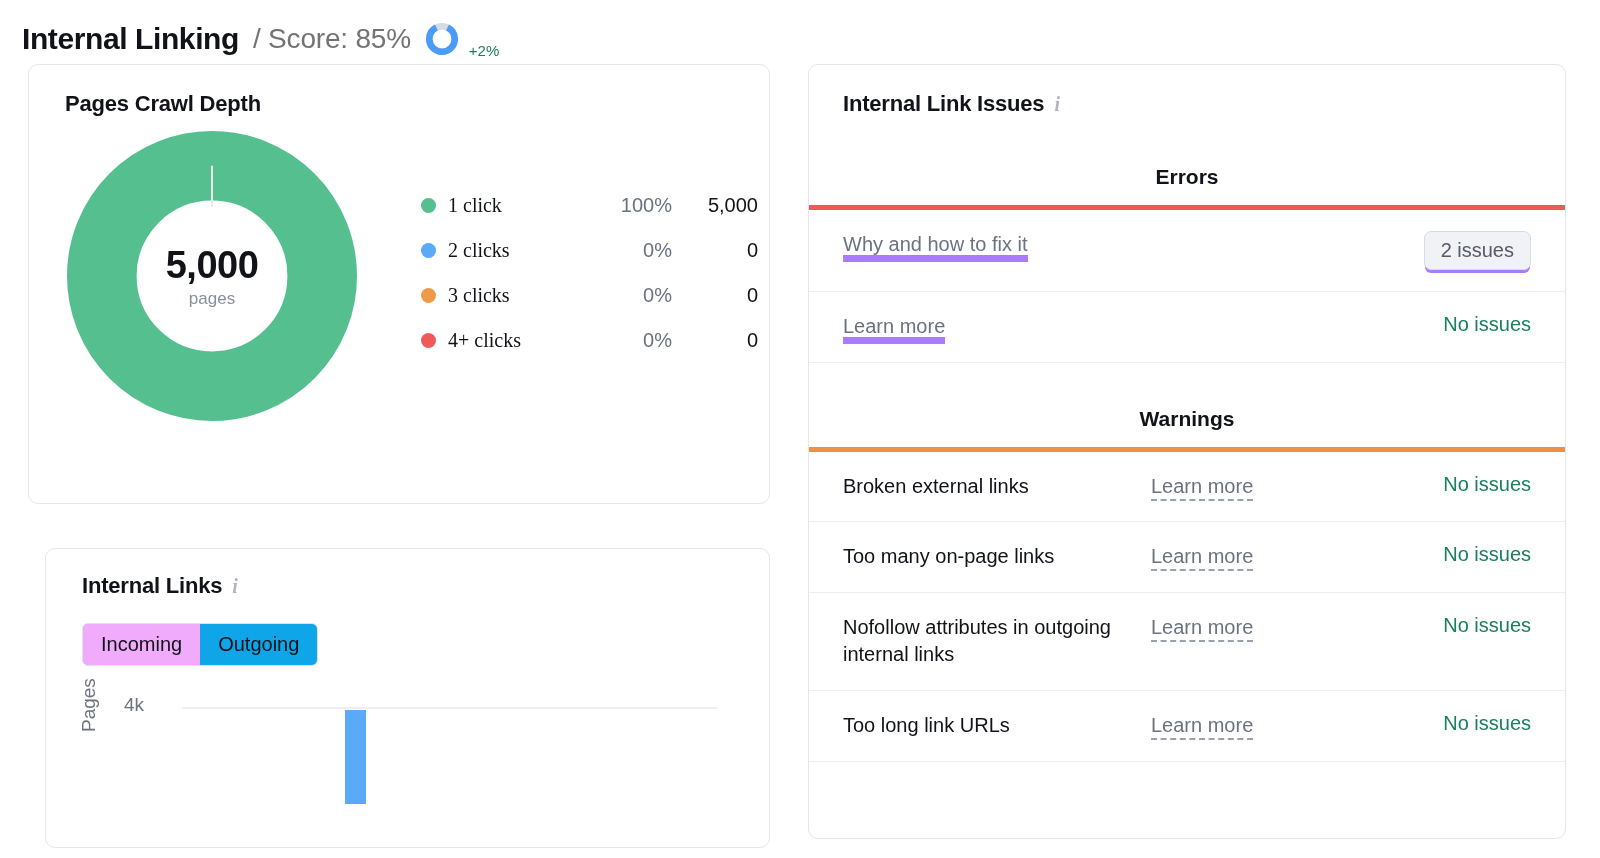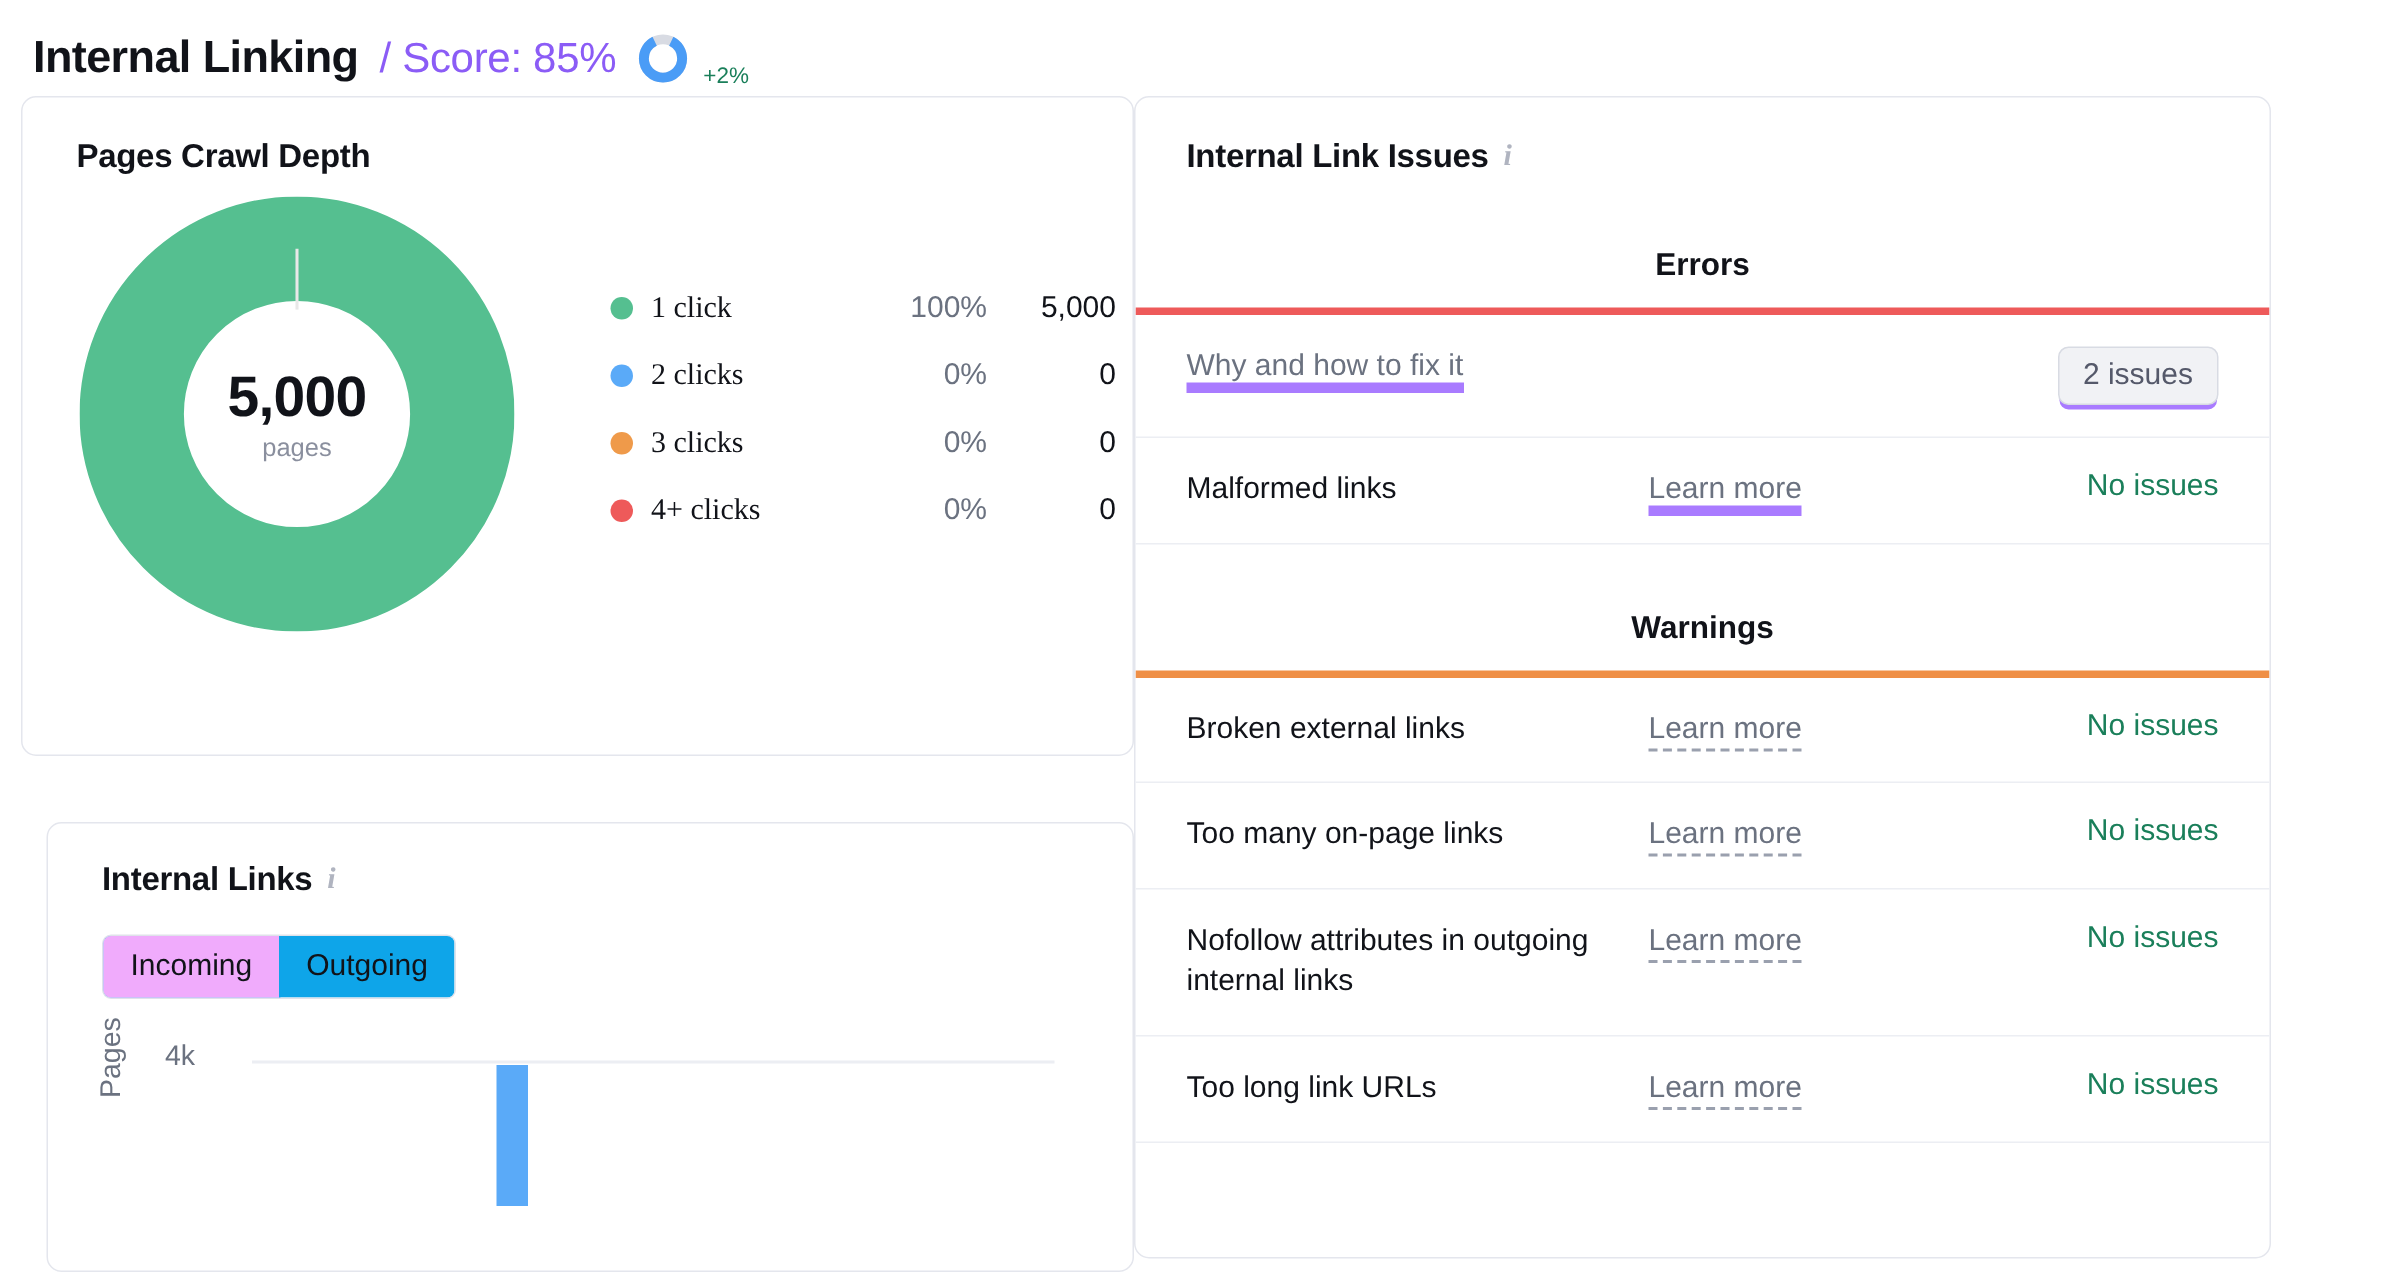--- a/index.html
+++ b/index.html
@@ -22,42 +22,43 @@
   }
   #page-title {
     font-size: 30px;
     font-weight: bold;
     letter-spacing: -0.4px;
     color: #111319;
     white-space: nowrap;
   }
   #score-text {
     font-size: 28px;
-    color: #8b5cf6;
+    color: #737373;
     white-space: nowrap;
     letter-spacing: -0.2px;
   }
   .mini-donut {
     width: 34px; height: 34px;
     display: block;
   }
   #score-delta {
     font-size: 15px;
     color: #1a7f5a;
     font-weight: normal;
     margin-left: -4px;
     align-self: flex-end;
     padding-bottom: 5px;
   }
 
   
   #content {
     display: flex;
     align-items: flex-start;
-    padding: 0 14px;
+    gap: 38px;
+    padding: 0 28px;
   }
   #left-column { width: 742px; flex: 0 0 742px; }
   #right-column { width: 758px; flex: 0 0 758px; }
 
   .card {
     background: #fff;
     border: 1px solid #e4e6ed;
     border-radius: 10px;
     overflow: hidden;
   }
@@ -331,21 +332,20 @@
       <div class="issue-row">
         <div class="issue-link-cell">
           <span class="issue-link hl">Why and how to fix it</span>
         </div>
         <div class="issue-badge-cell">
           <span class="issue-badge">2 issues</span>
         </div>
       </div>
 
       <div class="issue-row">
-        <div class="issue-name">Malformed links</div>
         <div class="issue-link-cell">
           <span class="issue-link hl">Learn more</span>
         </div>
         <div class="issue-status">No issues</div>
       </div>
 
       <div class="section-head" id="warnings-head">Warnings</div>
       <div class="rule-bar rule-warning"></div>
 
       <div class="issue-row">

